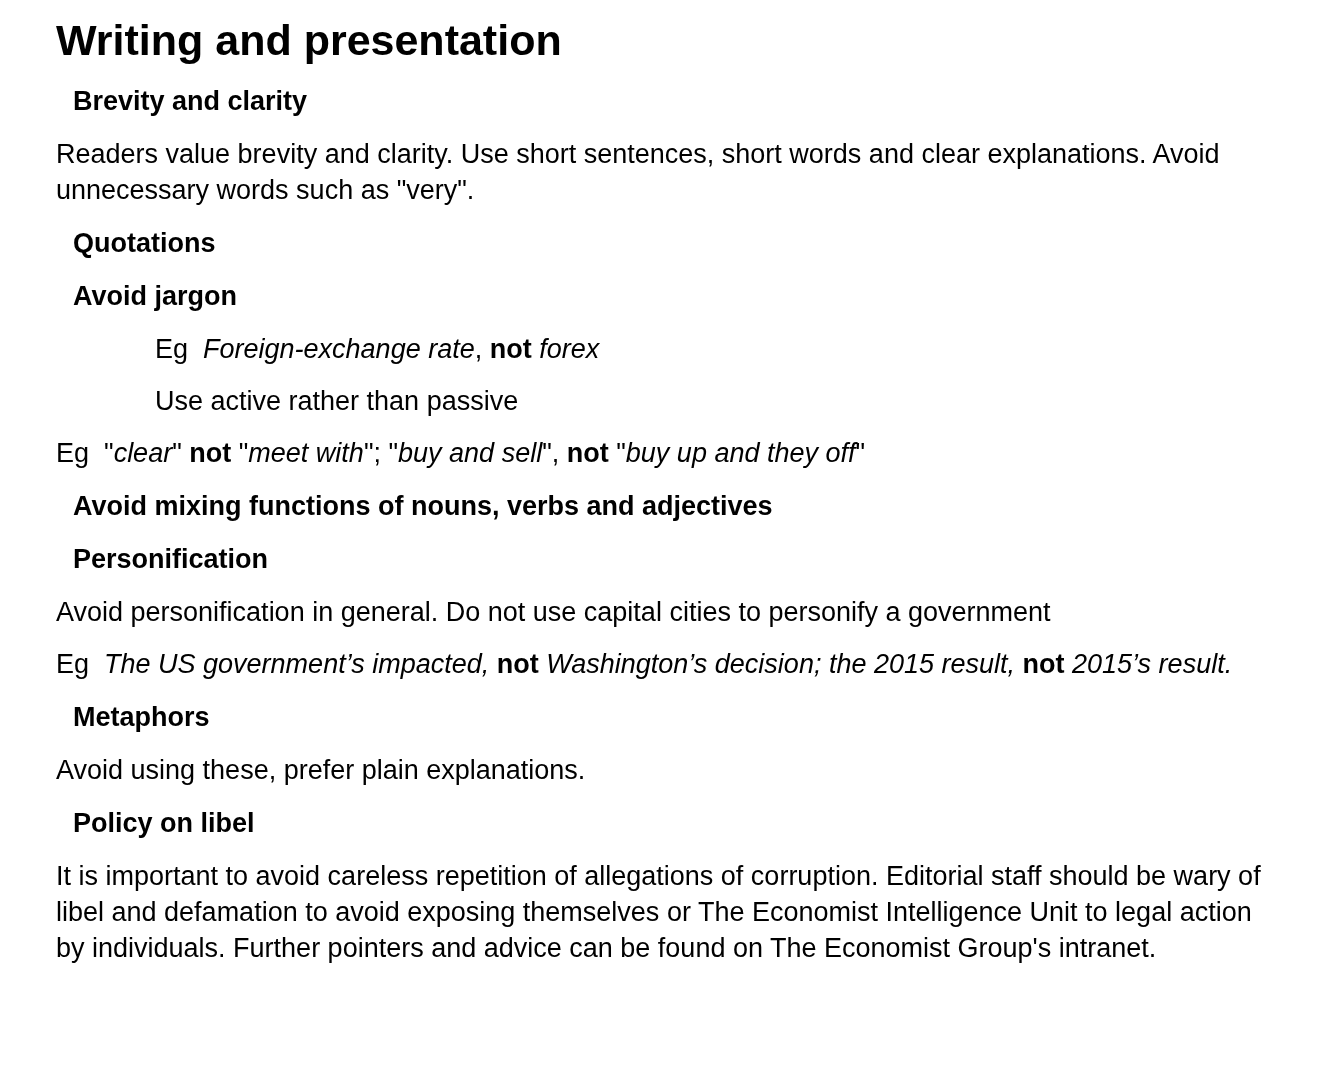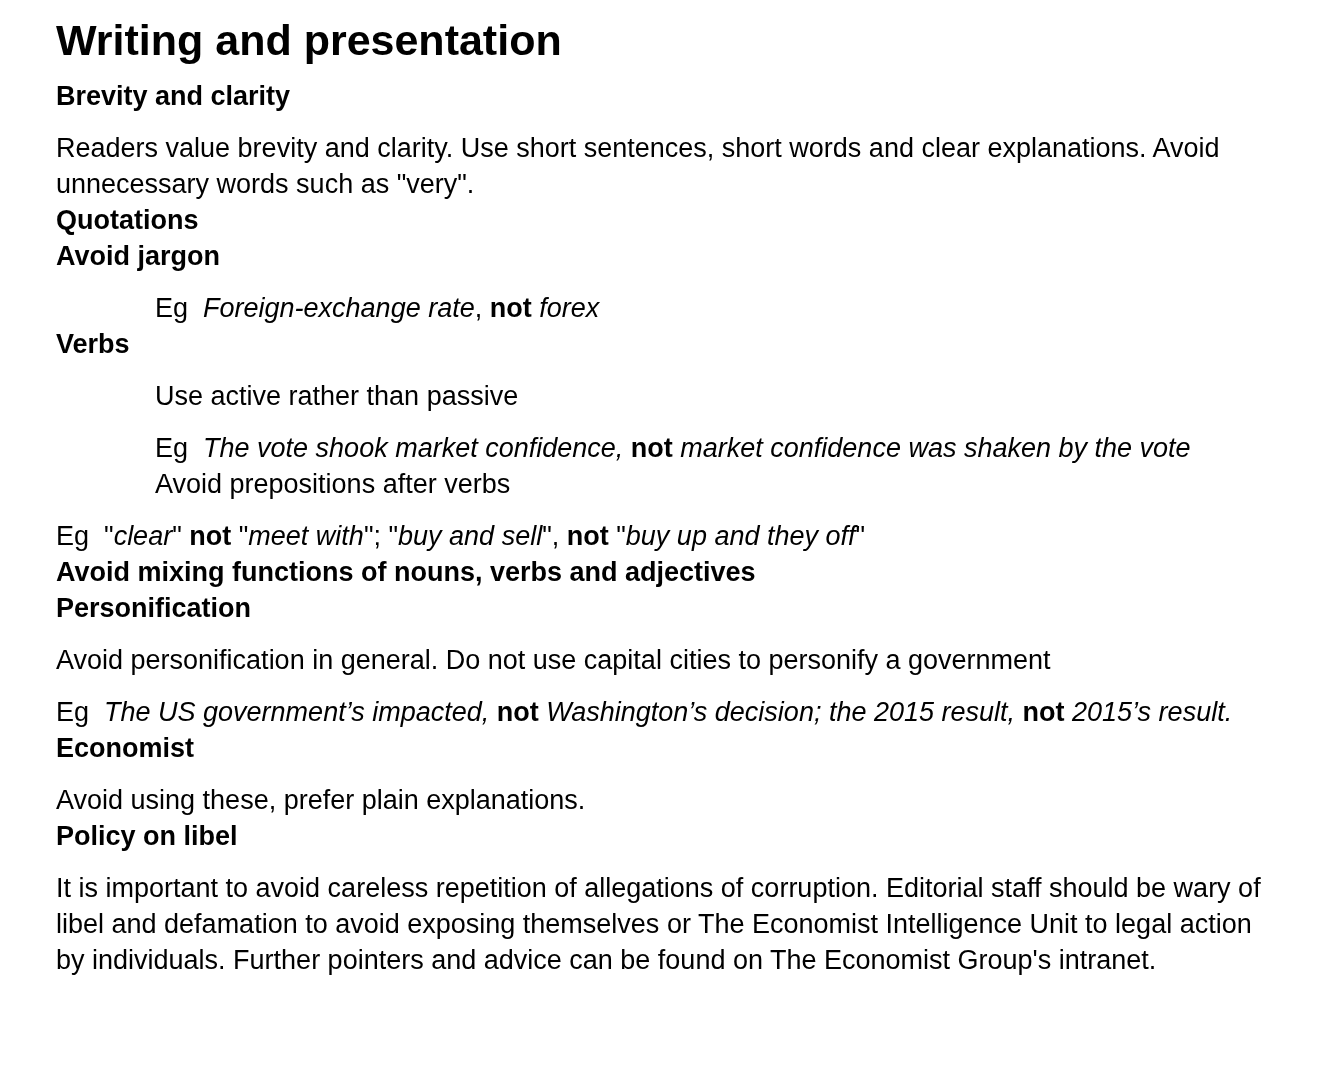--- a/index.html
+++ b/index.html
@@ -17,21 +17,21 @@
   h1 {
     font-size: 43px;
     line-height: 52px;
     font-weight: 700;
     margin: 0 0 12px 0;
   }
   h2 {
     font-size: 27px;
     line-height: 36px;
     font-weight: 700;
-    margin: 0;
+    margin: 17px;
   }
   p {
     font-size: 27px;
     line-height: 36px;
     margin: 16px 0 0 0;
     white-space: pre-wrap;
   }
   p.indent { padding-left: 99px; }
   em { }
   strong { font-weight: 700; font-style: normal; }
@@ -40,26 +40,24 @@
 <body>
 
 <div class="page">
   <h1>Writing and presentation</h1>
   <div id="doc-blocks">
       <h2>Brevity and clarity</h2>
       <p>Readers value brevity and clarity. Use short sentences, short words and clear explanations. Avoid unnecessary words such as "very".</p>
       <h2>Quotations</h2>
       <h2>Avoid jargon</h2>
       <p class="indent">Eg  <em>Foreign-exchange rate</em>, <strong>not</strong> <em>forex</em></p>
-      <h2>Verbs</h2>
       <p class="indent">Use active rather than passive</p>
-      <p class="indent">Eg  <em>The vote shook market confidence,</em> <strong>not</strong> <em>market confidence was shaken by the vote</em><br>Avoid prepositions after verbs</p>
       <p>Eg  "<em>clear</em>" <strong>not</strong> "<em>meet with</em>"; "<em>buy and sell</em>", <strong>not</strong> "<em>buy up and they off</em>"</p>
       <h2>Avoid mixing functions of nouns, verbs and adjectives</h2>
       <h2>Personification</h2>
       <p>Avoid personification in general. Do not use capital cities to personify a government</p>
       <p>Eg  <em>The US government’s impacted,</em> <strong>not</strong> <em>Washington’s decision; the 2015 result,</em> <strong>not</strong> <em>2015’s result.</em></p>
-      <h2>Economist</h2>
+      <h2>Metaphors</h2>
       <p>Avoid using these, prefer plain explanations.</p>
       <h2>Policy on libel</h2>
       <p>It is important to avoid careless repetition of allegations of corruption. Editorial staff should be wary of libel and defamation to avoid exposing themselves or The Economist Intelligence Unit to legal action by individuals. Further pointers and advice can be found on The Economist Group's intranet.</p>
     </div>
 </div>
 
 </body></html>

